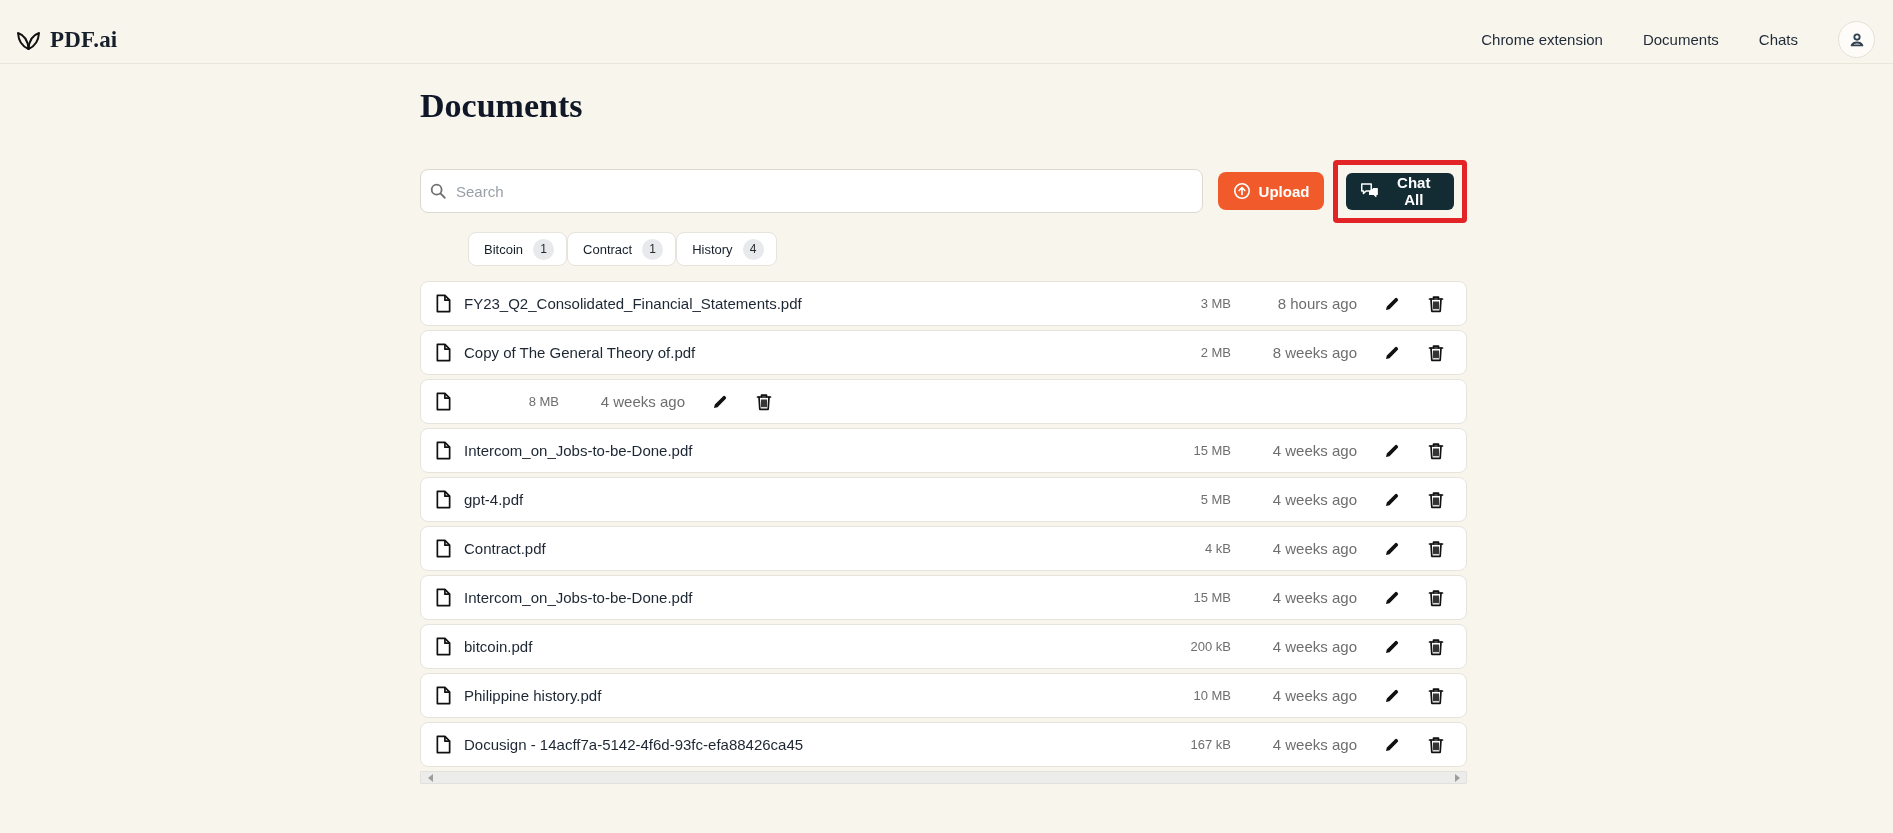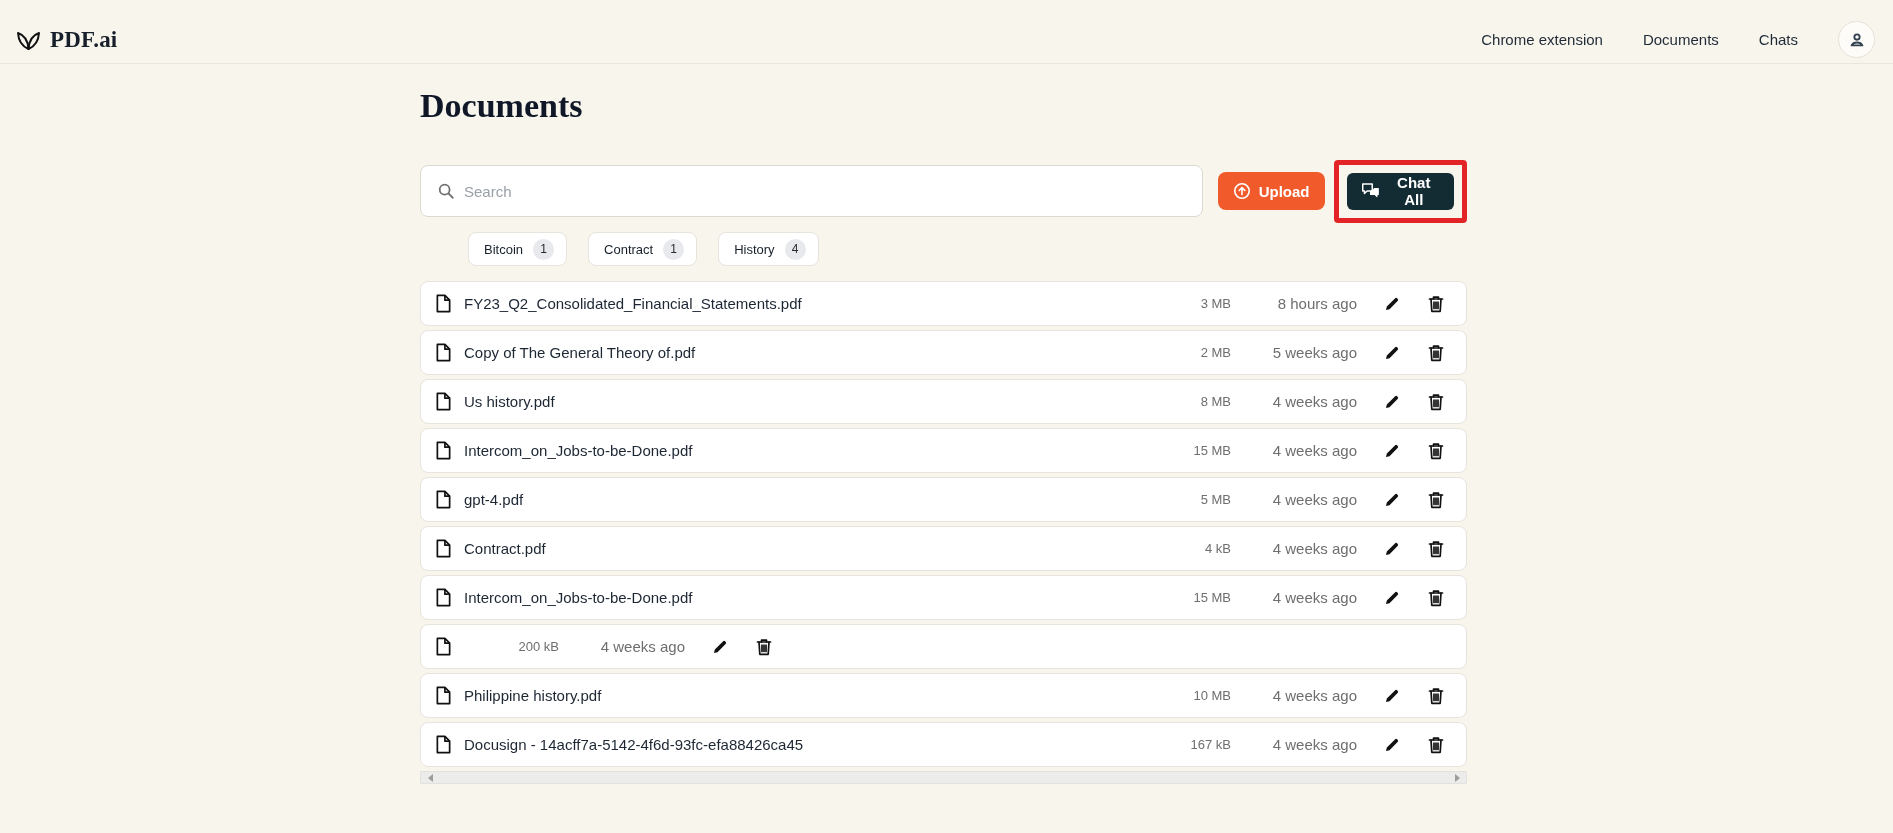--- a/index.html
+++ b/index.html
@@ -33,42 +33,42 @@
   
   .content { width:1047px; margin-left:420px; }
   .page-title {
     font-family:"Liberation Serif", serif;
     font-size:34px; font-weight:600; color:#101828;
     margin-top:20px; line-height:44px;
   }
   
   .toolbar { display:flex; align-items:center; margin-top:31px; height:64px; }
   .search-box {
-    width:808px; height:52px; background:#fff;
+    width:808px; height:44px; background:#fff;
     border:1px solid #dcd9d0; border-radius:8px;
-    display:flex; align-items:center; padding:0 16px; gap:9px;
+    display:flex; align-items:center; padding:0 8px; gap:9px;
   }
   .search-box input {
     border:none; outline:none; flex:1; font-size:15px;
     font-family:"Liberation Sans", sans-serif; color:#333; background:transparent;
   }
   .search-box input::placeholder { color:#9aa0a6; }
   .btn {
     display:inline-flex; align-items:center; gap:8px;
     border:none; border-radius:8px; cursor:pointer;
     font-size:15px; font-weight:700; font-family:"Liberation Sans", sans-serif;
   }
   .btn-upload { background:#f15b2b; color:#fff; height:38px; padding:0 15px; margin-left:15px; }
   .red-highlight {
     margin-left:9px; border:5px solid #e32427; border-radius:4px;
     padding:8px; display:inline-flex; background:transparent;
   }
   .btn-chat { background:#132b33; color:#fff; height:37px; padding:0 14px; border-radius:6px; }
   
-  .tags { display:flex; gap:21px; margin-top:9px;padding-left:48px; }
+  .tags { display:flex; gap:0; margin-top:9px;padding-left:48px; }
   .tag {
     background:#fff; border:1px solid #e7e4dd; border-radius:8px;
     height:34px; padding:0 12px 0 15px;
     display:flex; align-items:center; gap:10px; cursor:pointer;
   }
   .tag-label { font-size:13px; font-weight:500; color:#17202a; }
   .tag-count {
     width:21px; height:21px; border-radius:50%; background:#e8e9ec;
     font-size:12px; color:#2b2b2b; display:flex; align-items:center; justify-content:center;
   }
@@ -224,50 +224,49 @@
 
       <div class="doc-row">
         <span class="file-icon">
           <svg width="17" height="19" viewBox="0 0 18 20" fill="none" stroke="#111" stroke-width="1.8" stroke-linejoin="round">
             <path d="M2.5 1.5 h8 l5 5 v12 h-13 Z"></path>
             <path d="M10.5 1.5 v5 h5"></path>
           </svg>
         </span>
         <span class="doc-name">Copy of The General Theory of.pdf</span>
         <span class="doc-size">2 MB</span>
-        <span class="doc-time">5 weeks ago</span>
-        <span class="row-actions">
-          <button class="icon-btn">
-            <span style="display:flex;">
-              <svg width="16" height="16" viewBox="0 0 18 18" fill="#111">
-                <path d="M2.2 15.8 l1 -4 L12.3 2.7 a1.9 1.9 0 0 1 2.7 0 l0.3 0.3 a1.9 1.9 0 0 1 0 2.7 L6.2 14.8 Z"></path>
-              </svg>
-            </span>
-          </button>
-          <button class="icon-btn">
-            <span style="display:flex;">
-              <svg width="16" height="18" viewBox="0 0 16 18" fill="none" stroke="#111" stroke-width="1.7" stroke-linecap="round" stroke-linejoin="round">
-                <path d="M1.5 4 h13"></path>
-                <path d="M5.5 4 V2.2 h5 V4"></path>
-                <path d="M3 4 l0.8 12.3 h8.4 L13 4"></path>
-                <path d="M6 7.2 v6.3 M8 7.2 v6.3 M10 7.2 v6.3"></path>
-              </svg>
-            </span>
-          </button>
-        </span>
-      </div>
-
-      <div class="doc-row">
-        <span class="file-icon">
-          <svg width="17" height="19" viewBox="0 0 18 20" fill="none" stroke="#111" stroke-width="1.8" stroke-linejoin="round">
-            <path d="M2.5 1.5 h8 l5 5 v12 h-13 Z"></path>
-            <path d="M10.5 1.5 v5 h5"></path>
-          </svg>
-        </span>
-        <span class="doc-name">Us history.pdf</span>
+        <span class="doc-time">8 weeks ago</span>
+        <span class="row-actions">
+          <button class="icon-btn">
+            <span style="display:flex;">
+              <svg width="16" height="16" viewBox="0 0 18 18" fill="#111">
+                <path d="M2.2 15.8 l1 -4 L12.3 2.7 a1.9 1.9 0 0 1 2.7 0 l0.3 0.3 a1.9 1.9 0 0 1 0 2.7 L6.2 14.8 Z"></path>
+              </svg>
+            </span>
+          </button>
+          <button class="icon-btn">
+            <span style="display:flex;">
+              <svg width="16" height="18" viewBox="0 0 16 18" fill="none" stroke="#111" stroke-width="1.7" stroke-linecap="round" stroke-linejoin="round">
+                <path d="M1.5 4 h13"></path>
+                <path d="M5.5 4 V2.2 h5 V4"></path>
+                <path d="M3 4 l0.8 12.3 h8.4 L13 4"></path>
+                <path d="M6 7.2 v6.3 M8 7.2 v6.3 M10 7.2 v6.3"></path>
+              </svg>
+            </span>
+          </button>
+        </span>
+      </div>
+
+      <div class="doc-row">
+        <span class="file-icon">
+          <svg width="17" height="19" viewBox="0 0 18 20" fill="none" stroke="#111" stroke-width="1.8" stroke-linejoin="round">
+            <path d="M2.5 1.5 h8 l5 5 v12 h-13 Z"></path>
+            <path d="M10.5 1.5 v5 h5"></path>
+          </svg>
+        </span>
         <span class="doc-size">8 MB</span>
         <span class="doc-time">4 weeks ago</span>
         <span class="row-actions">
           <button class="icon-btn">
             <span style="display:flex;">
               <svg width="16" height="16" viewBox="0 0 18 18" fill="#111">
                 <path d="M2.2 15.8 l1 -4 L12.3 2.7 a1.9 1.9 0 0 1 2.7 0 l0.3 0.3 a1.9 1.9 0 0 1 0 2.7 L6.2 14.8 Z"></path>
               </svg>
             </span>
           </button>
@@ -408,20 +407,21 @@
         </span>
       </div>
 
       <div class="doc-row">
         <span class="file-icon">
           <svg width="17" height="19" viewBox="0 0 18 20" fill="none" stroke="#111" stroke-width="1.8" stroke-linejoin="round">
             <path d="M2.5 1.5 h8 l5 5 v12 h-13 Z"></path>
             <path d="M10.5 1.5 v5 h5"></path>
           </svg>
         </span>
+        <span class="doc-name">bitcoin.pdf</span>
         <span class="doc-size">200 kB</span>
         <span class="doc-time">4 weeks ago</span>
         <span class="row-actions">
           <button class="icon-btn">
             <span style="display:flex;">
               <svg width="16" height="16" viewBox="0 0 18 18" fill="#111">
                 <path d="M2.2 15.8 l1 -4 L12.3 2.7 a1.9 1.9 0 0 1 2.7 0 l0.3 0.3 a1.9 1.9 0 0 1 0 2.7 L6.2 14.8 Z"></path>
               </svg>
             </span>
           </button>

